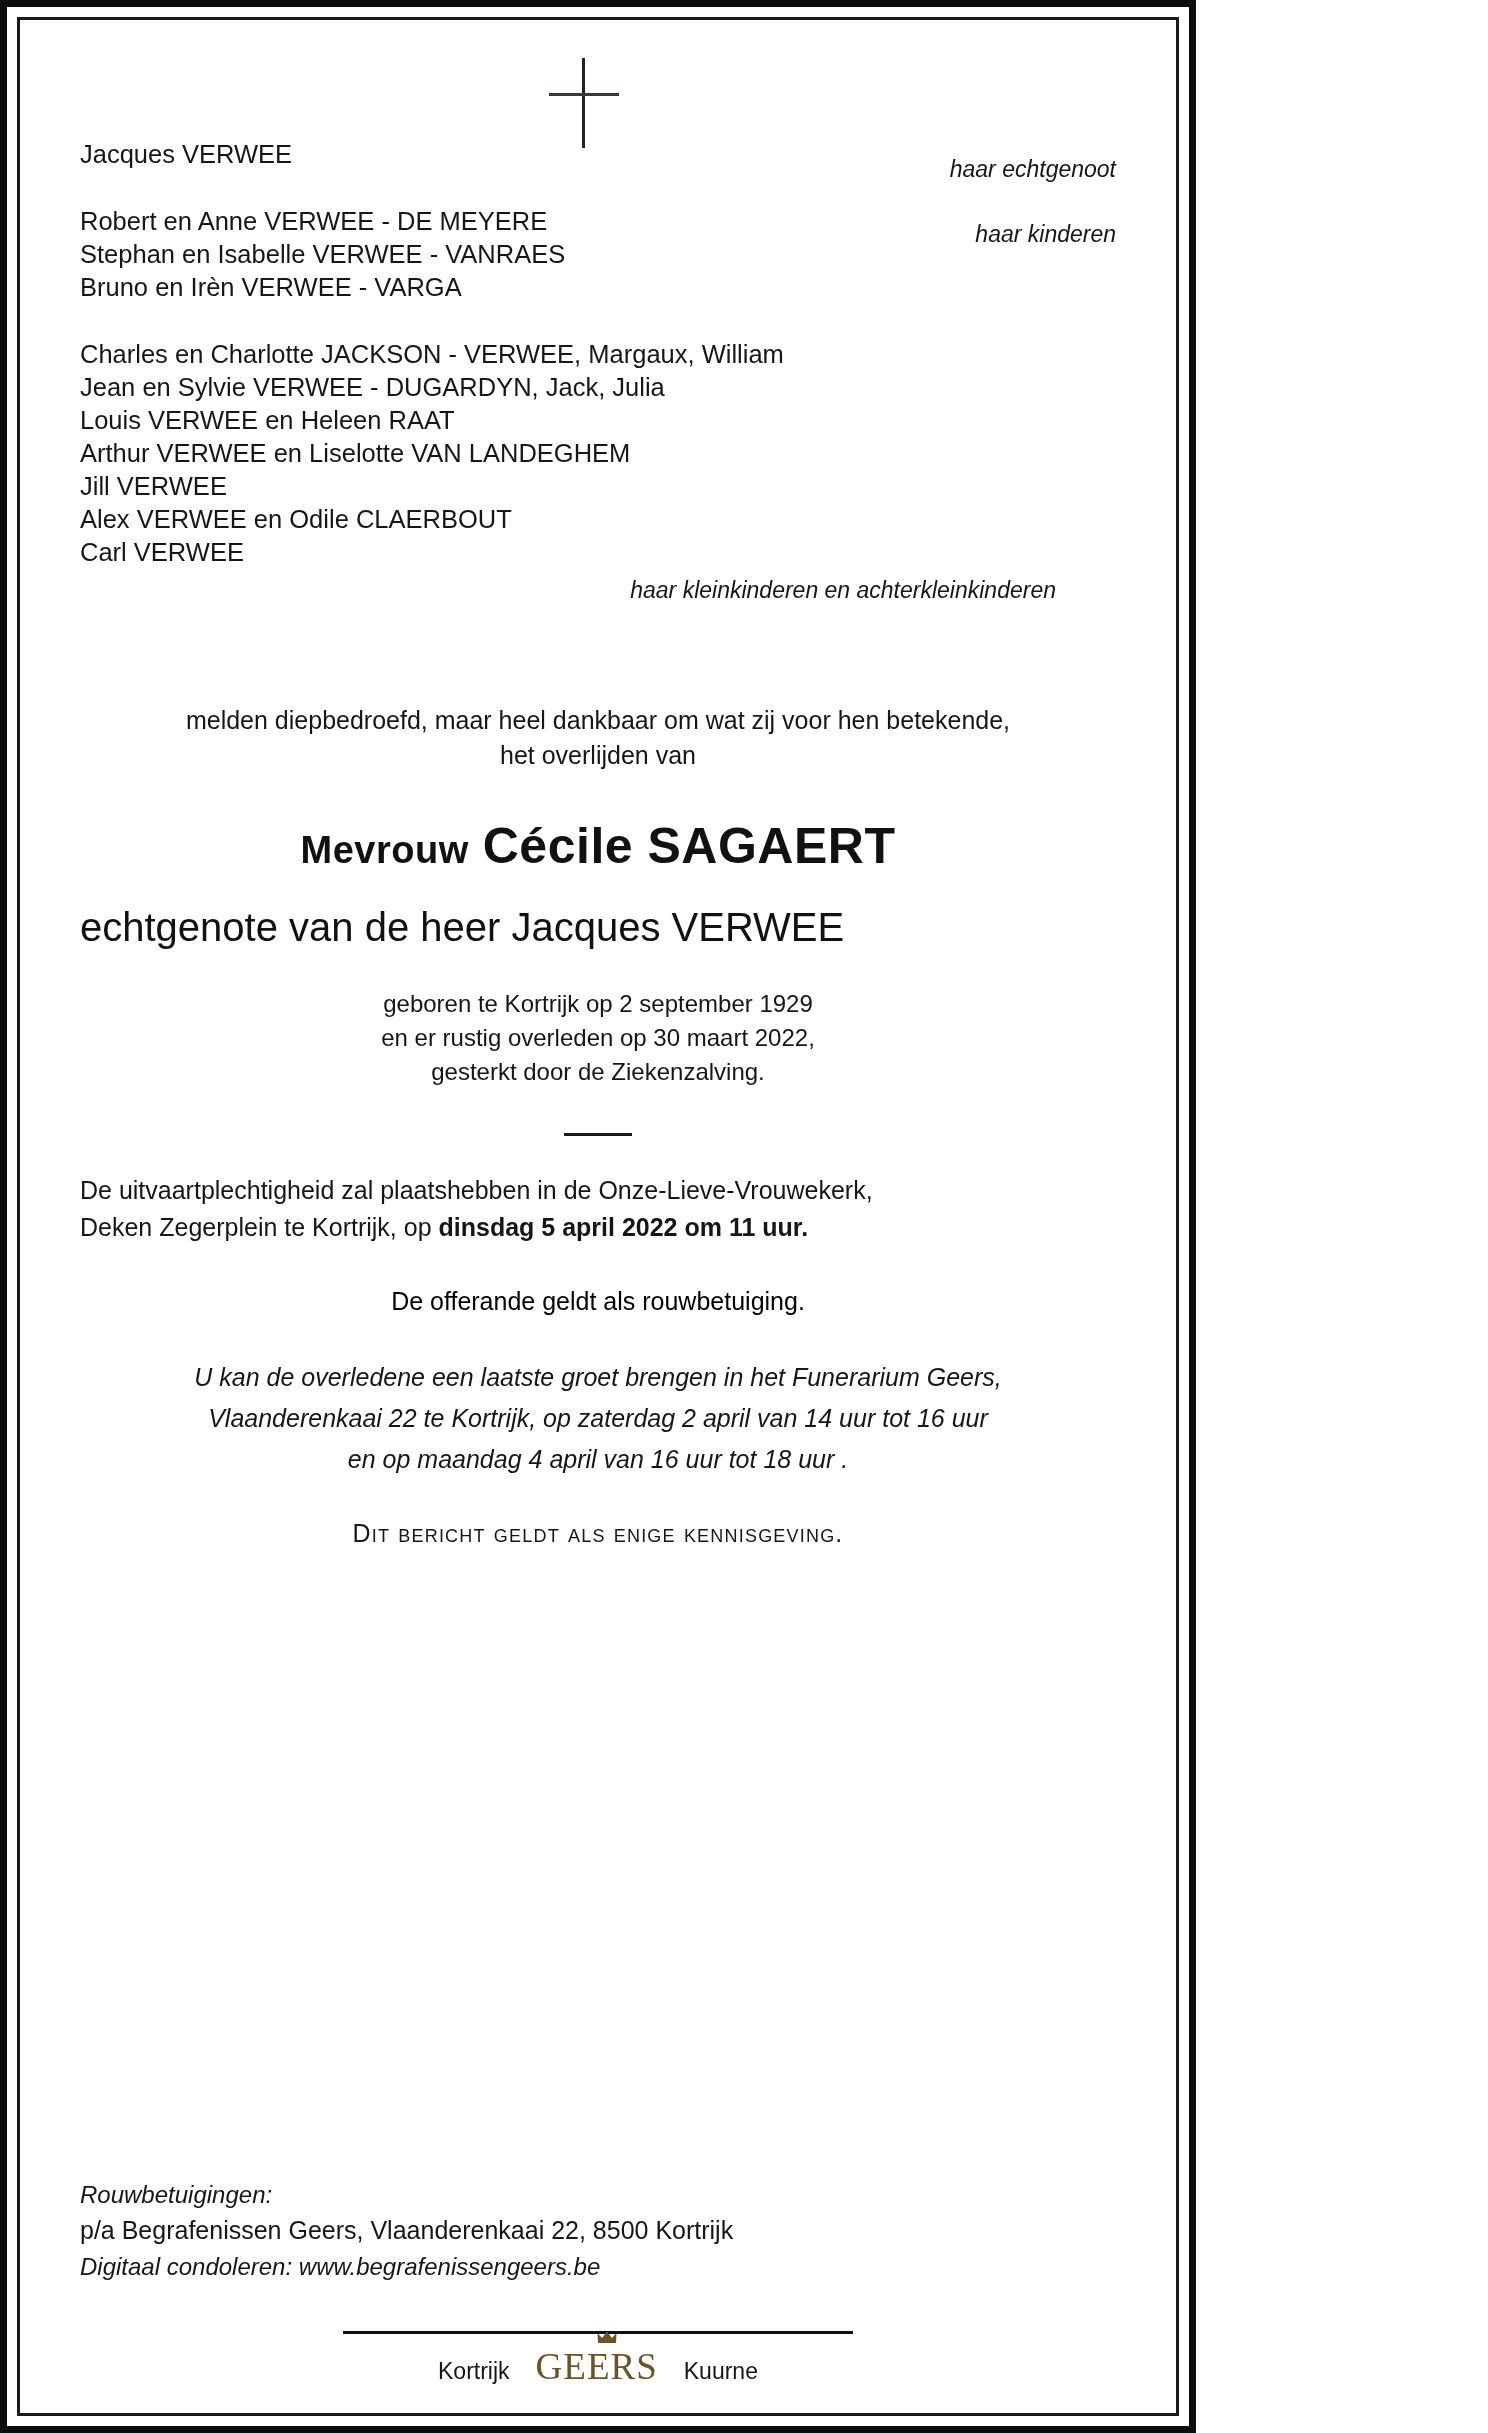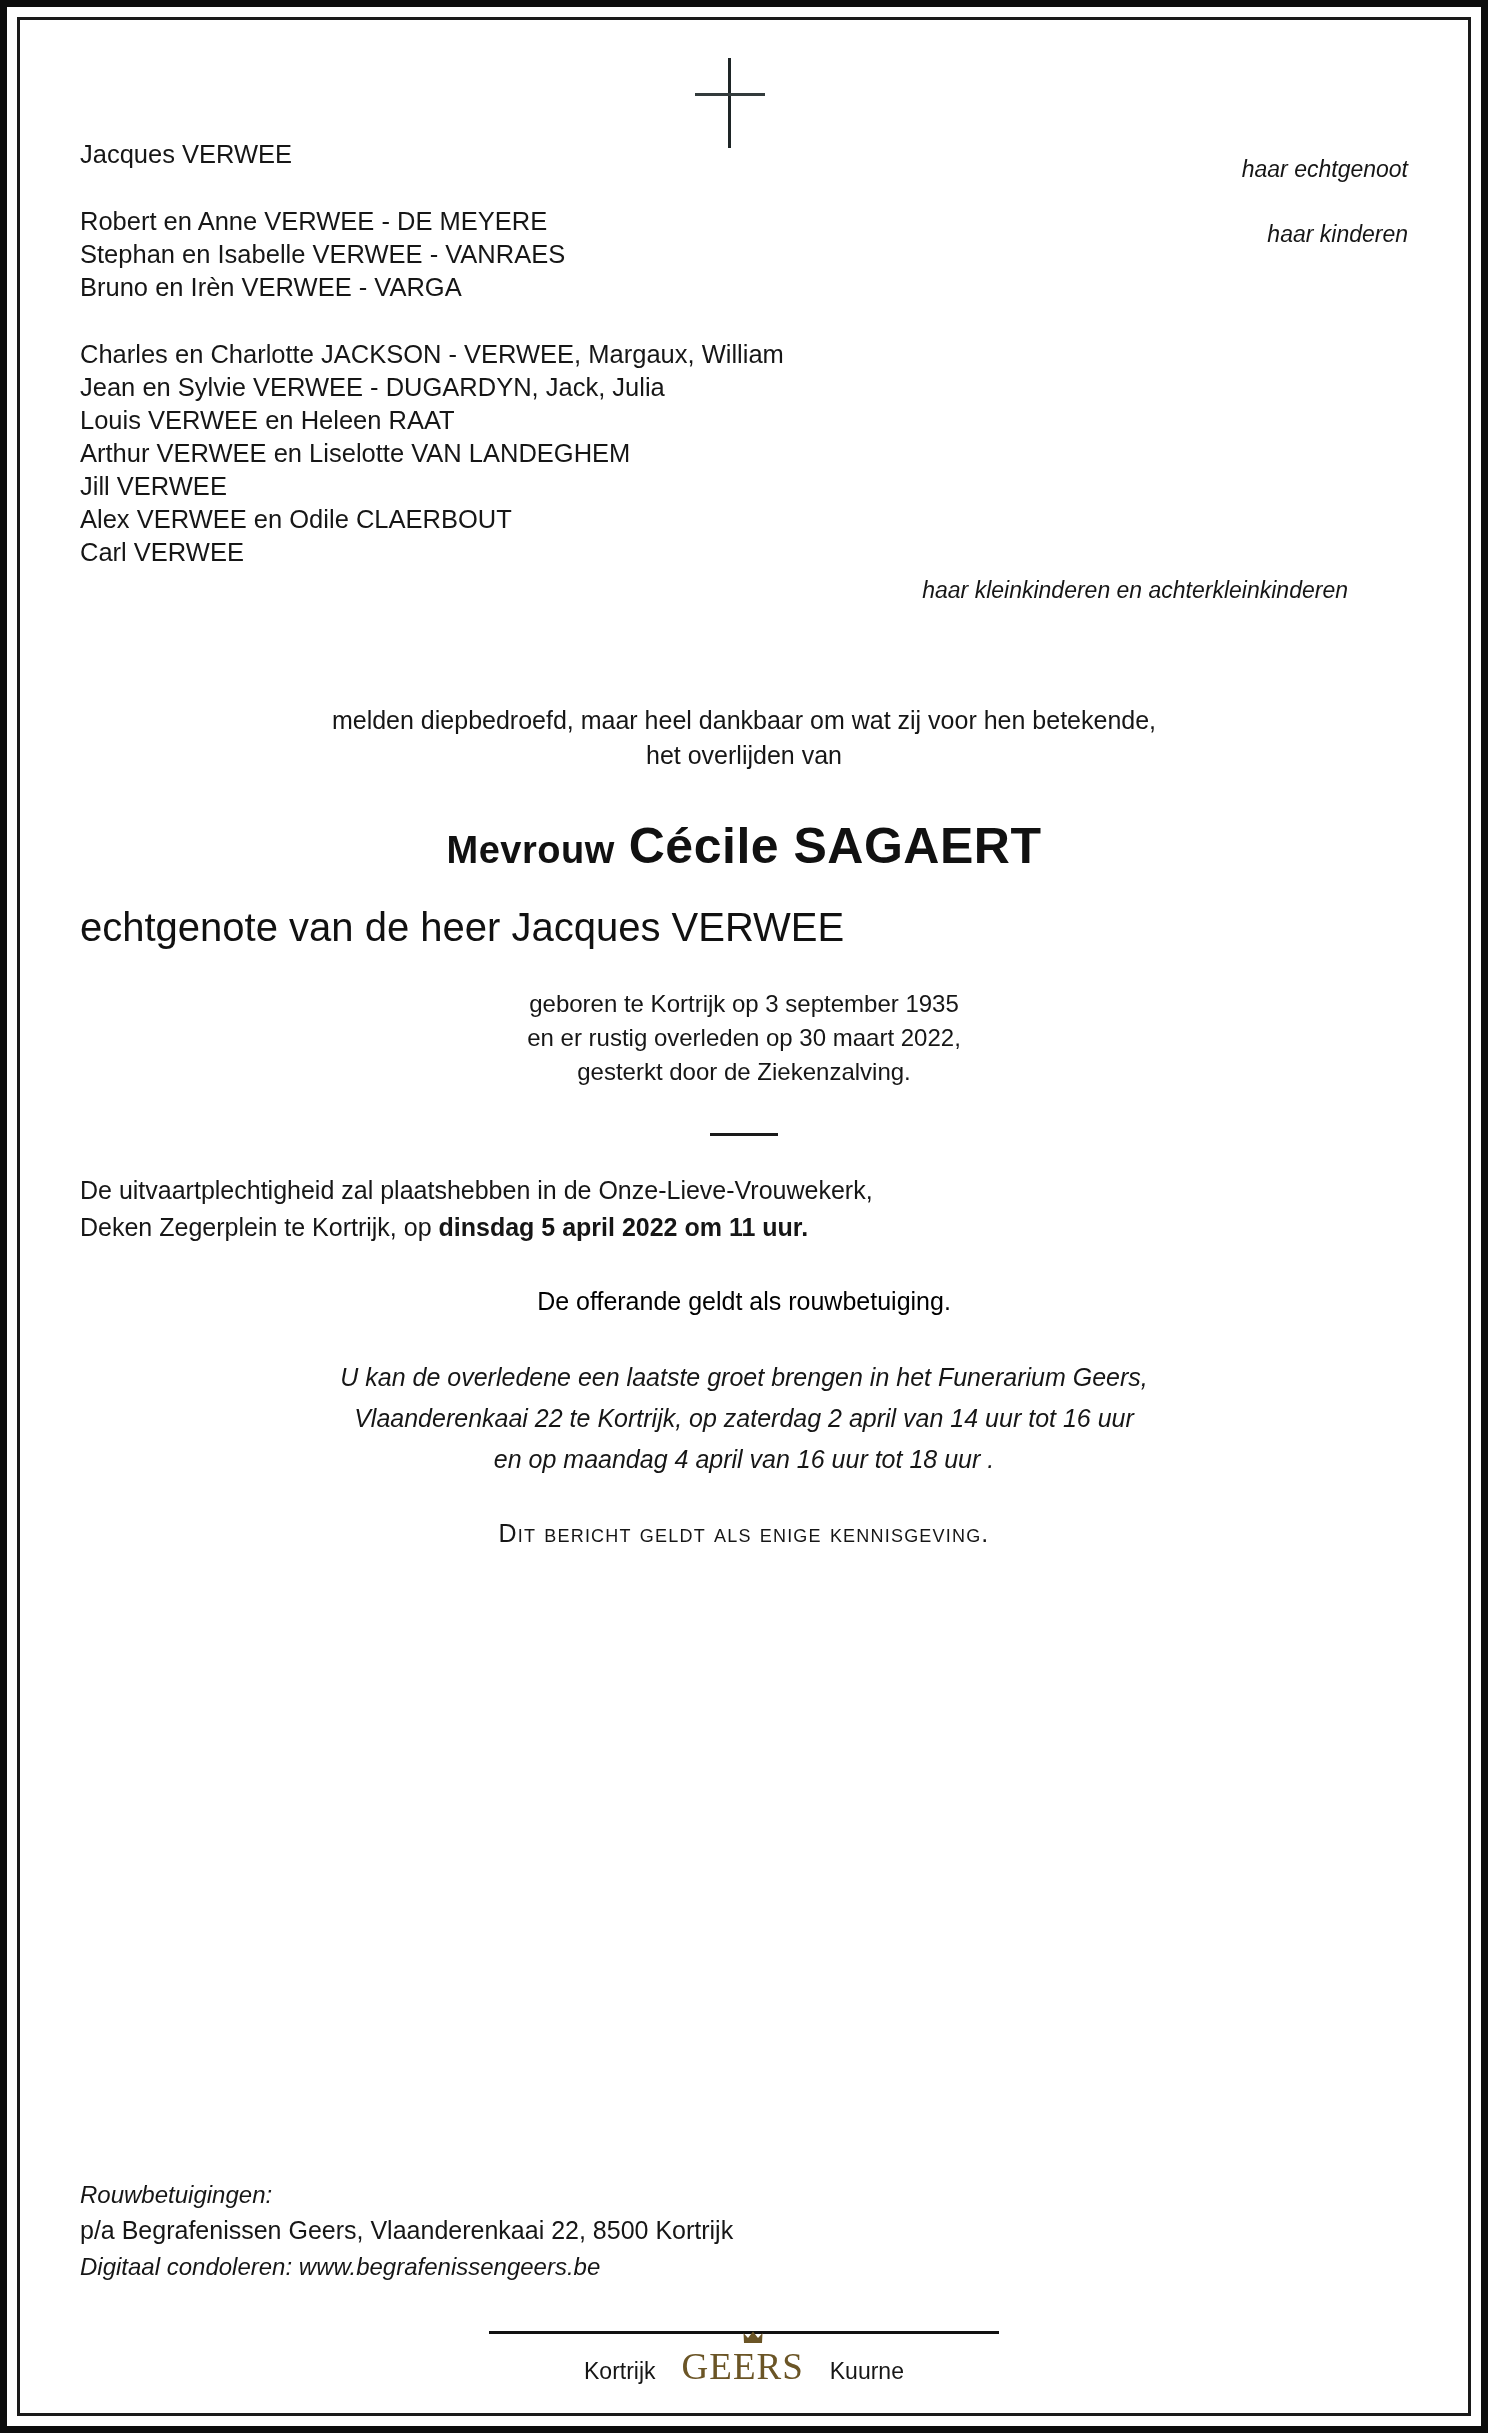--- a/index.html
+++ b/index.html
@@ -8,21 +8,21 @@
     padding: 0;
     background: #ffffff;
   }
   body {
     font-family: "Liberation Sans", sans-serif;
     color: #111111;
   }
 
   .card {
     position: relative;
-    width: 1488px;
+    width: 1196px;
     height: 2433px;
     box-sizing: border-box;
     background: #ffffff;
     border: 7px solid #0d0d0d;
     overflow: hidden;
   }
   .card-inner {
     position: absolute;
     left: 10px;
     top: 10px;
@@ -310,21 +310,21 @@
           <div>het overlijden van</div>
         </div>
 
         <div class="deceased-name">
           <span class="deceased-title">Mevrouw</span><span class="deceased-main">Cécile SAGAERT</span>
         </div>
 
         <div class="spouse-line">echtgenote van de heer Jacques VERWEE</div>
 
         <div class="birth-block">
-          <div>geboren te Kortrijk op 3 september 1935</div>
+          <div>geboren te Kortrijk op 2 september 1929</div>
           <div>en er rustig overleden op 30 maart 2022,</div>
           <div>gesterkt door de Ziekenzalving.</div>
         </div>
 
         <div class="divider"></div>
 
         <div class="service">
           <div>De uitvaartplechtigheid zal plaatshebben in de Onze-Lieve-Vrouwekerk,</div>
           <div><span>Deken Zegerplein te Kortrijk, op </span><b>dinsdag 5 april 2022 om 11 uur.</b></div>
         </div>

